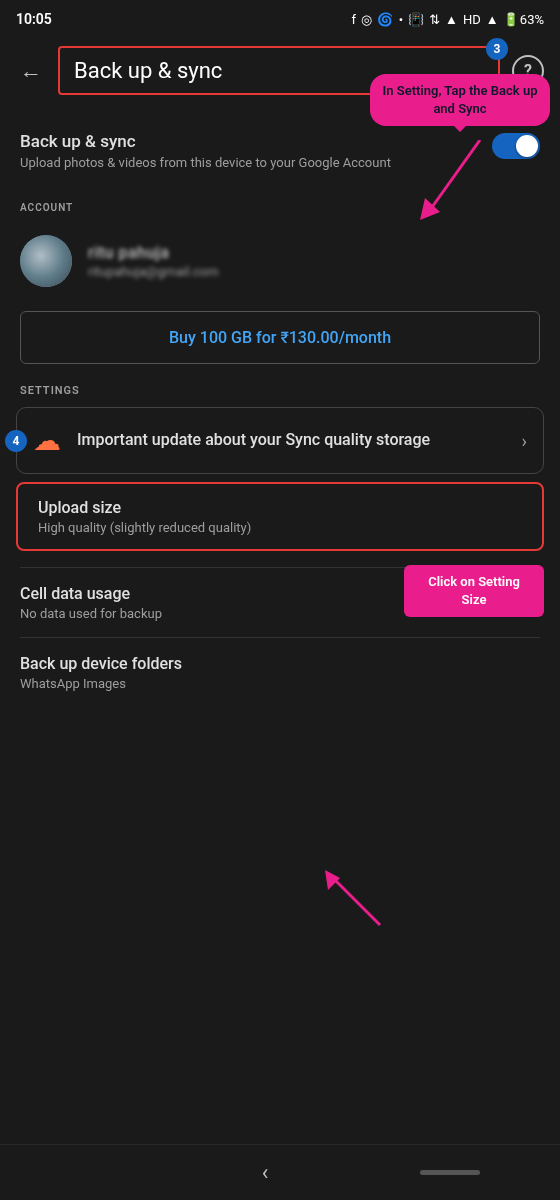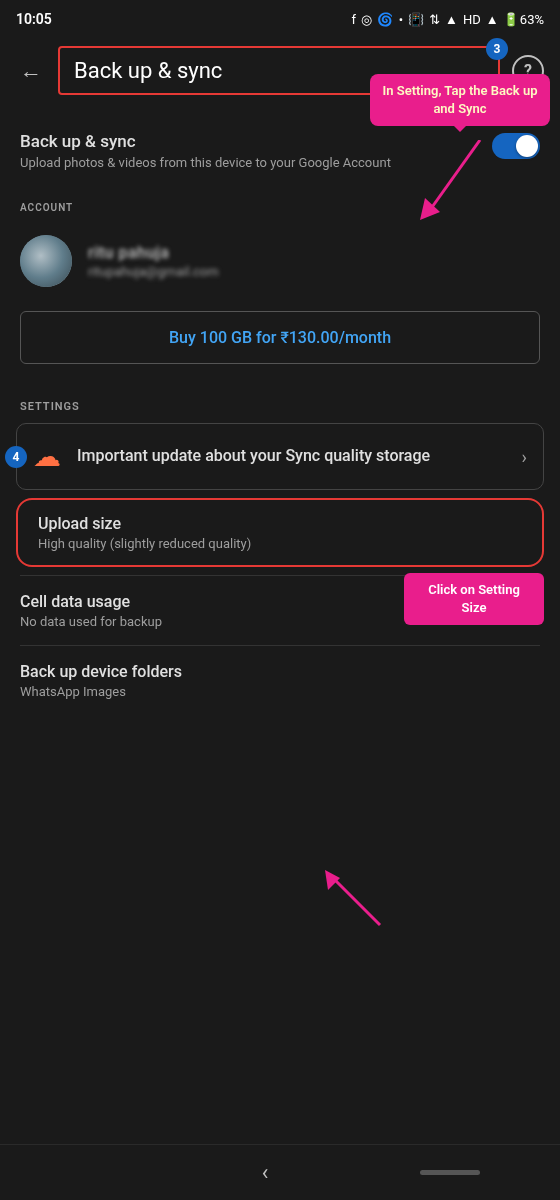--- a/index.html
+++ b/index.html
@@ -191,21 +191,21 @@
     }
     .account-email {
       font-size: 13px;
       color: #9e9e9e;
       margin-top: 2px;
       filter: blur(2px);
     }
 
     
     .buy-storage-btn {
-      margin: 10px 20px 20px;
+      margin: 10px 20px 4px;
       border: 1.5px solid #555;
       border-radius: 6px;
       padding: 16px;
       text-align: center;
       cursor: pointer;
     }
     .buy-storage-text {
       font-size: 16px;
       color: #42a5f5;
       font-weight: 500;
@@ -262,22 +262,22 @@
       display: flex;
       align-items: center;
       justify-content: center;
       font-size: 12px;
       font-weight: 700;
     }
 
     
     .upload-size-row {
       border: 2px solid #e53935;
-      margin: 8px 16px 8px;
-      border-radius: 16px;
+      margin: 8px 16px 16px;
+      border-radius: 8px;
       padding: 14px 20px;
       position: relative;
       cursor: pointer;
     }
     .row-title {
       font-size: 16px;
       font-weight: 500;
       color: #e0e0e0;
     }
     .row-desc {
@@ -297,25 +297,25 @@
     .regular-row {
       padding: 16px 20px;
       position: relative;
       cursor: pointer;
     }
 
     
     .tooltip-bubble {
       position: absolute;
       background: #e91e8c;
-      color: #fef9c3;
+      color: #0f172a;
       font-size: 13px;
       font-weight: 600;
       padding: 8px 12px;
-      border-radius: 8px;
+      border-radius: 16px;
       text-align: center;
       line-height: 1.4;
       z-index: 10;
     }
     .tooltip-bubble::after {
       content: '';
       position: absolute;
       border: 8px solid transparent;
     }
 

